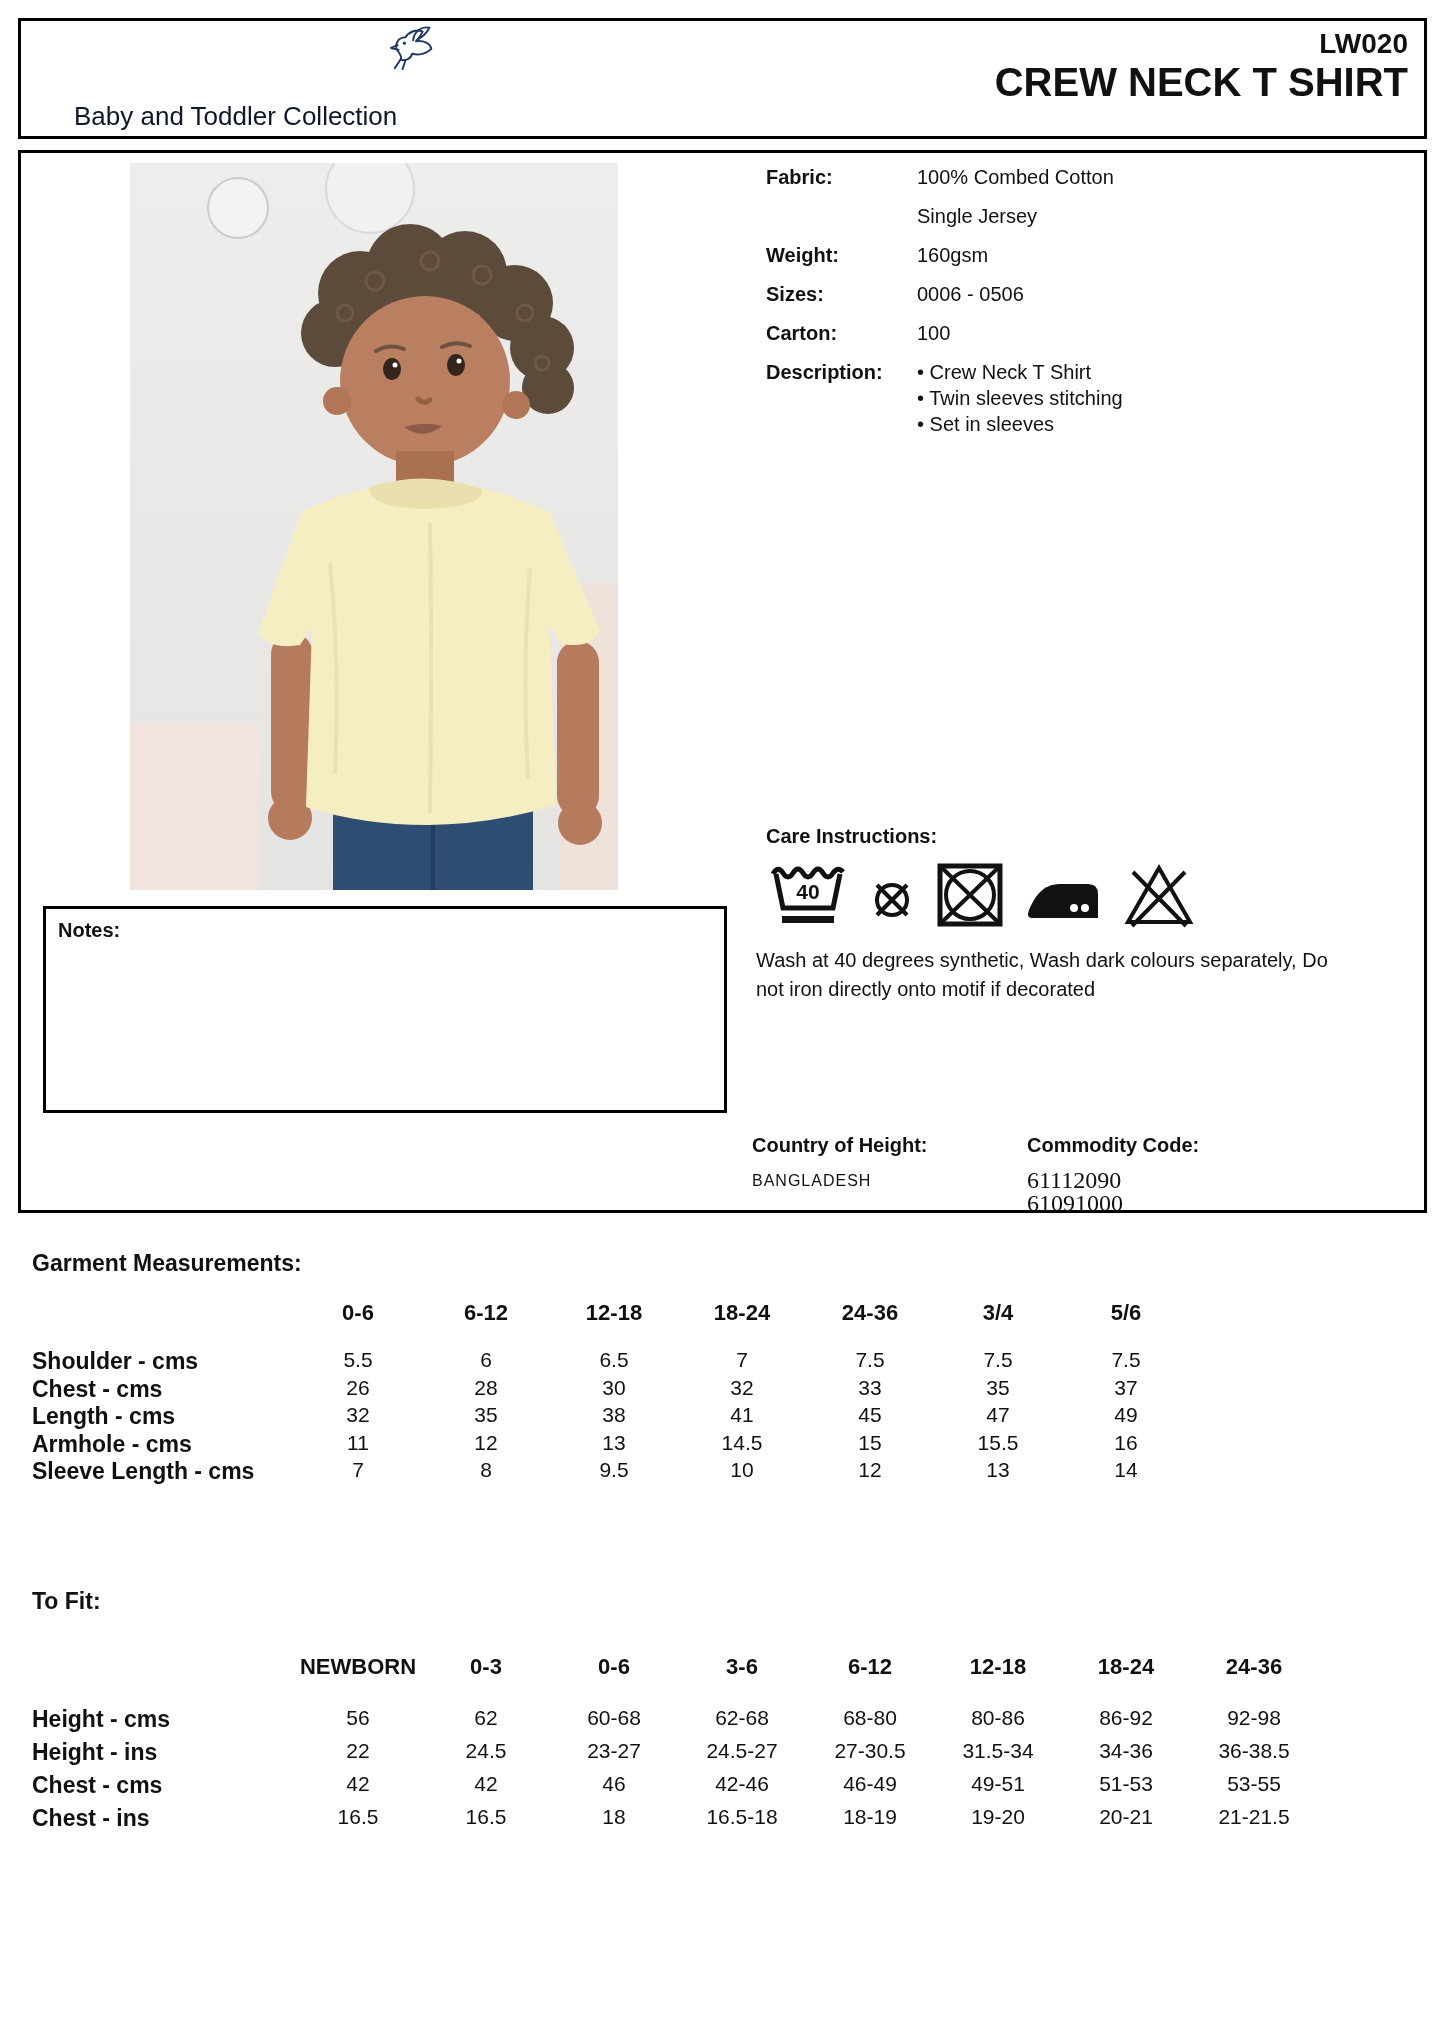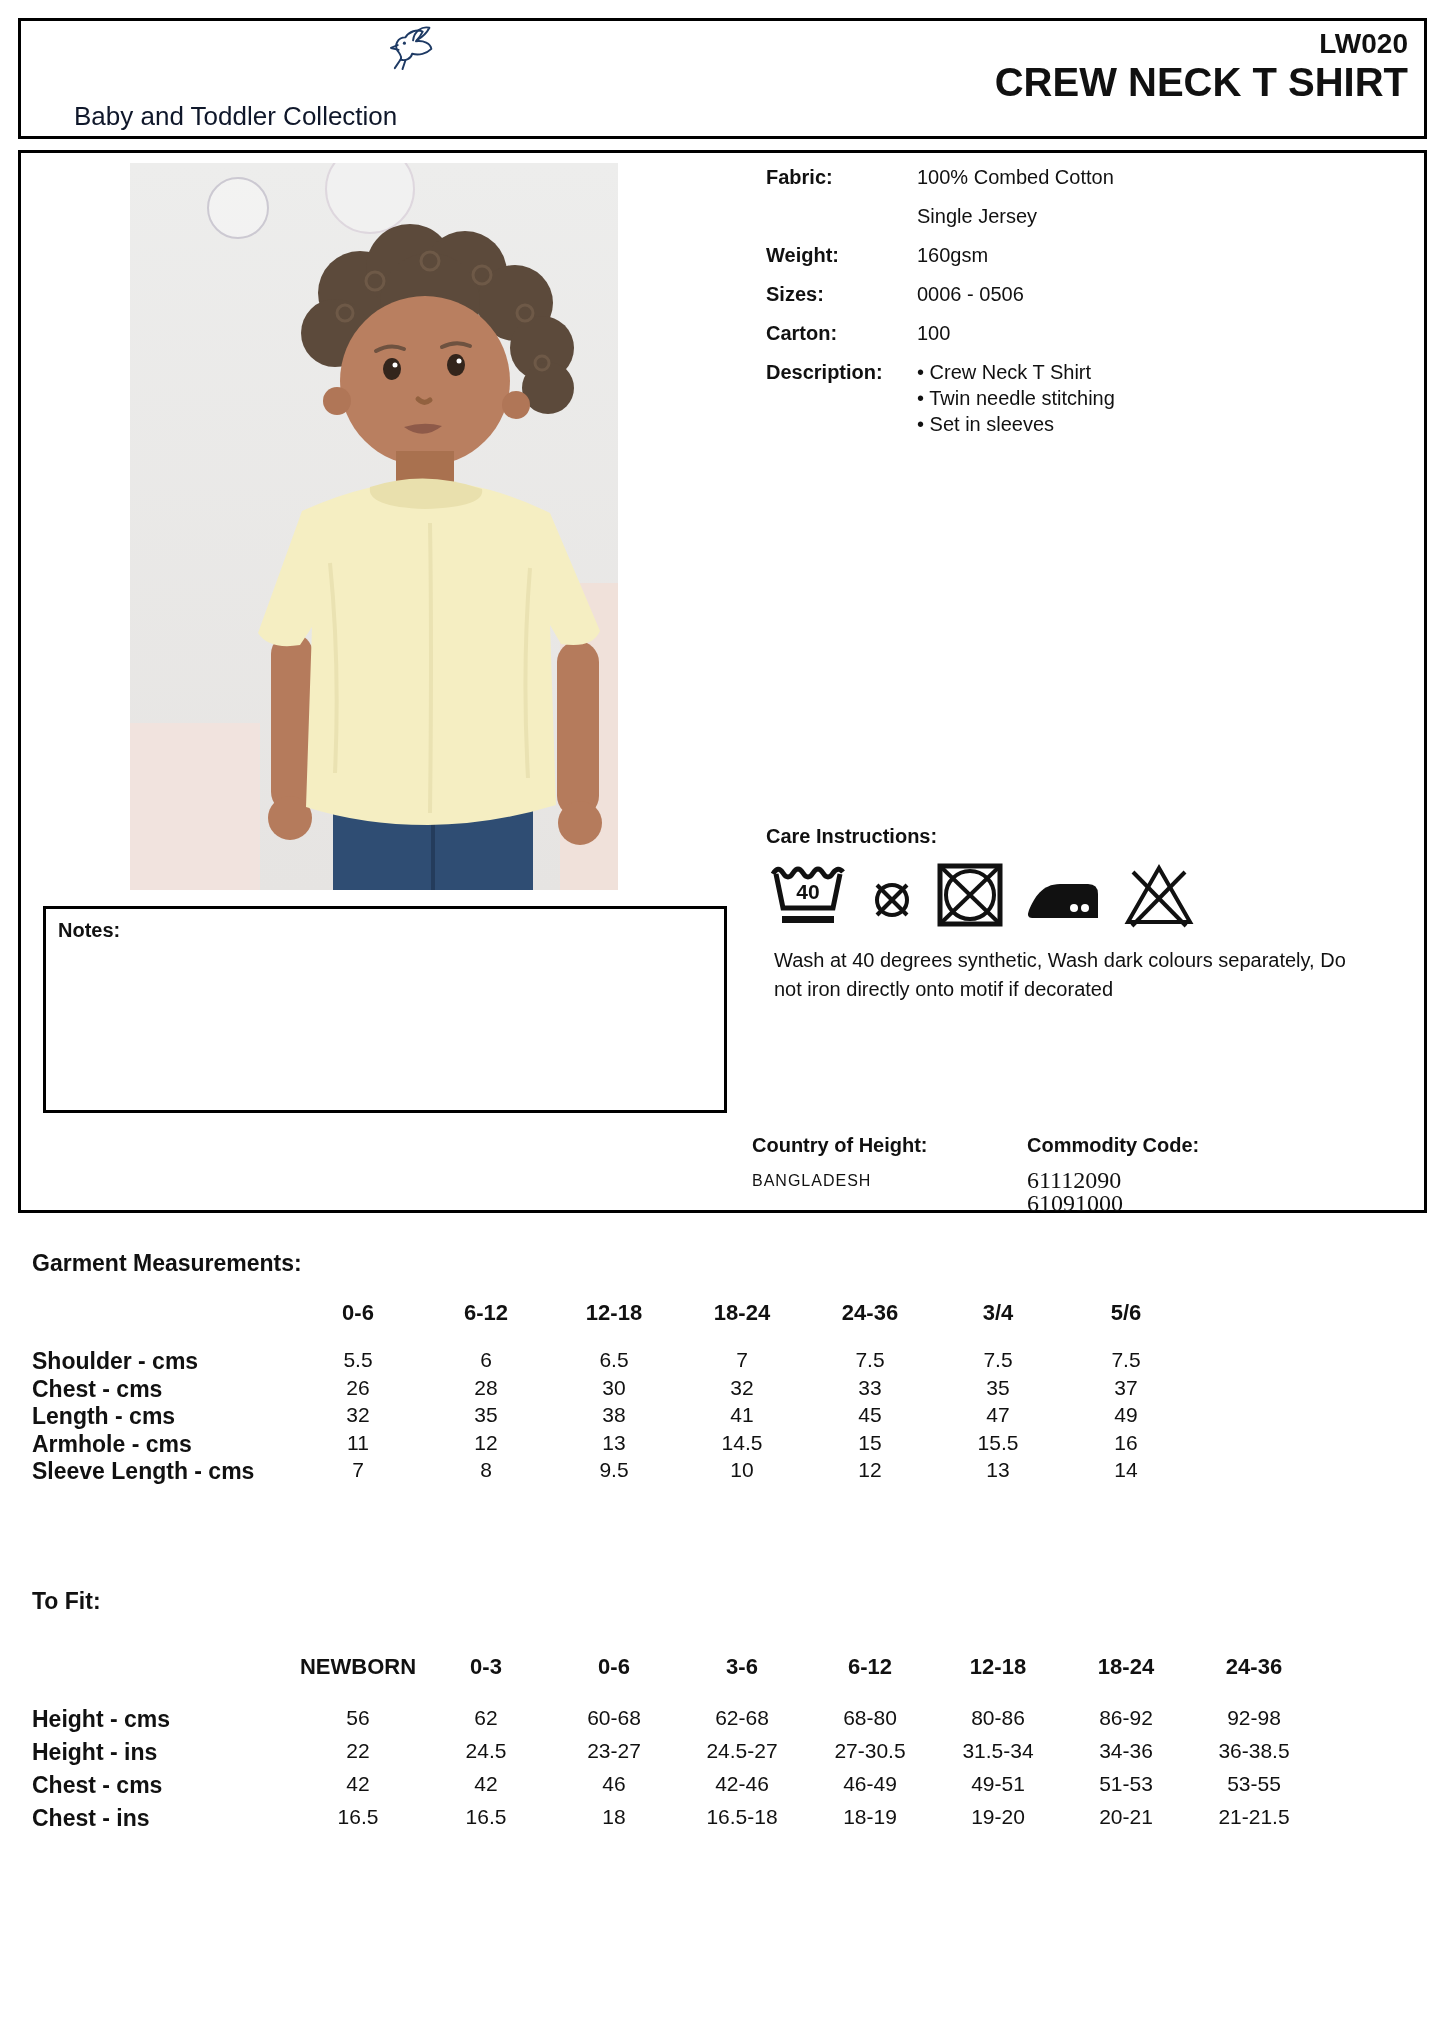--- a/index.html
+++ b/index.html
@@ -12,21 +12,21 @@
   .tagline{left:74px;top:103px;font-size:26px;color:#0f172a;line-height:1;}
   .prod-code{right:37px;top:30px;font-size:28px;font-weight:bold;line-height:1;}
   .prod-title{right:37px;top:62px;font-size:40px;font-weight:bold;line-height:1;}
   
   .spec-label{font-size:20px;font-weight:bold;line-height:1.2;}
   .spec-value{font-size:20px;line-height:1.2;}
   .bullet-line{font-size:20px;line-height:1.2;}
   .bullet-line::before{content:"\2022  ";}
   
   .care-icons{left:768px;top:858px;display:flex;align-items:flex-end;gap:20px;height:72px;}
-  .care-text{left:756px;top:946px;width:596px;font-size:20px;line-height:29px;margin-left:18px;}
+  .care-text{left:756px;top:946px;width:596px;font-size:20px;line-height:29px;}
   
   .notes-label{left:58px;top:919px;font-size:20px;font-weight:bold;}
   
   .origin-label{left:752px;top:1134px;font-size:20px;font-weight:bold;}
   .origin-value{left:752px;top:1172px;font-size:16px;letter-spacing:1px;}
   .comm-label{left:1027px;top:1134px;font-size:20px;font-weight:bold;}
   .comm-codes{left:1027px;top:1169px;font-size:24px;line-height:23px;font-family:"Liberation Serif",serif;}
   
   .tbl-title{font-size:23px;font-weight:bold;line-height:1;}
   .mtable{position:absolute;display:grid;}
@@ -138,21 +138,21 @@
   <div class="abs spec-value" style="left:917px;top:243px;">160gsm</div>
 
   <div class="abs spec-label" style="left:766px;top:282px;">Sizes:</div>
   <div class="abs spec-value" style="left:917px;top:282px;">0006 - 0506</div>
 
   <div class="abs spec-label" style="left:766px;top:321px;">Carton:</div>
   <div class="abs spec-value" style="left:917px;top:321px;">100</div>
 
   <div class="abs spec-label" style="left:766px;top:360px;">Description:</div>
   <div class="abs bullet-line" style="left:917px;top:360px;">Crew Neck T Shirt</div>
-  <div class="abs bullet-line" style="left:917px;top:386px;">Twin needle stitching</div>
+  <div class="abs bullet-line" style="left:917px;top:386px;">Twin sleeves stitching</div>
   <div class="abs bullet-line" style="left:917px;top:412px;">Set in sleeves</div>
 
   <div class="abs spec-label" style="left:766px;top:824px;">Care Instructions:</div>
 
   <div class="abs care-icons">
     <svg width="80" height="72" viewBox="0 0 80 72">
       <path d="M8 16 L15 50 H65 L72 16" fill="none" stroke="#111" stroke-width="5"></path>
       <path d="M5 16 Q10 7 15 15 Q20 23 25 15 Q30 7 35 15 Q40 23 45 15 Q50 7 55 15 Q60 23 65 15 Q70 8 75 14" fill="none" stroke="#111" stroke-width="5"></path>
       <text x="40" y="41" font-size="21" font-weight="bold" text-anchor="middle" font-family="Liberation Sans,sans-serif" fill="#111">40</text>
       <rect x="14" y="58" width="52" height="7" fill="#111"></rect>

